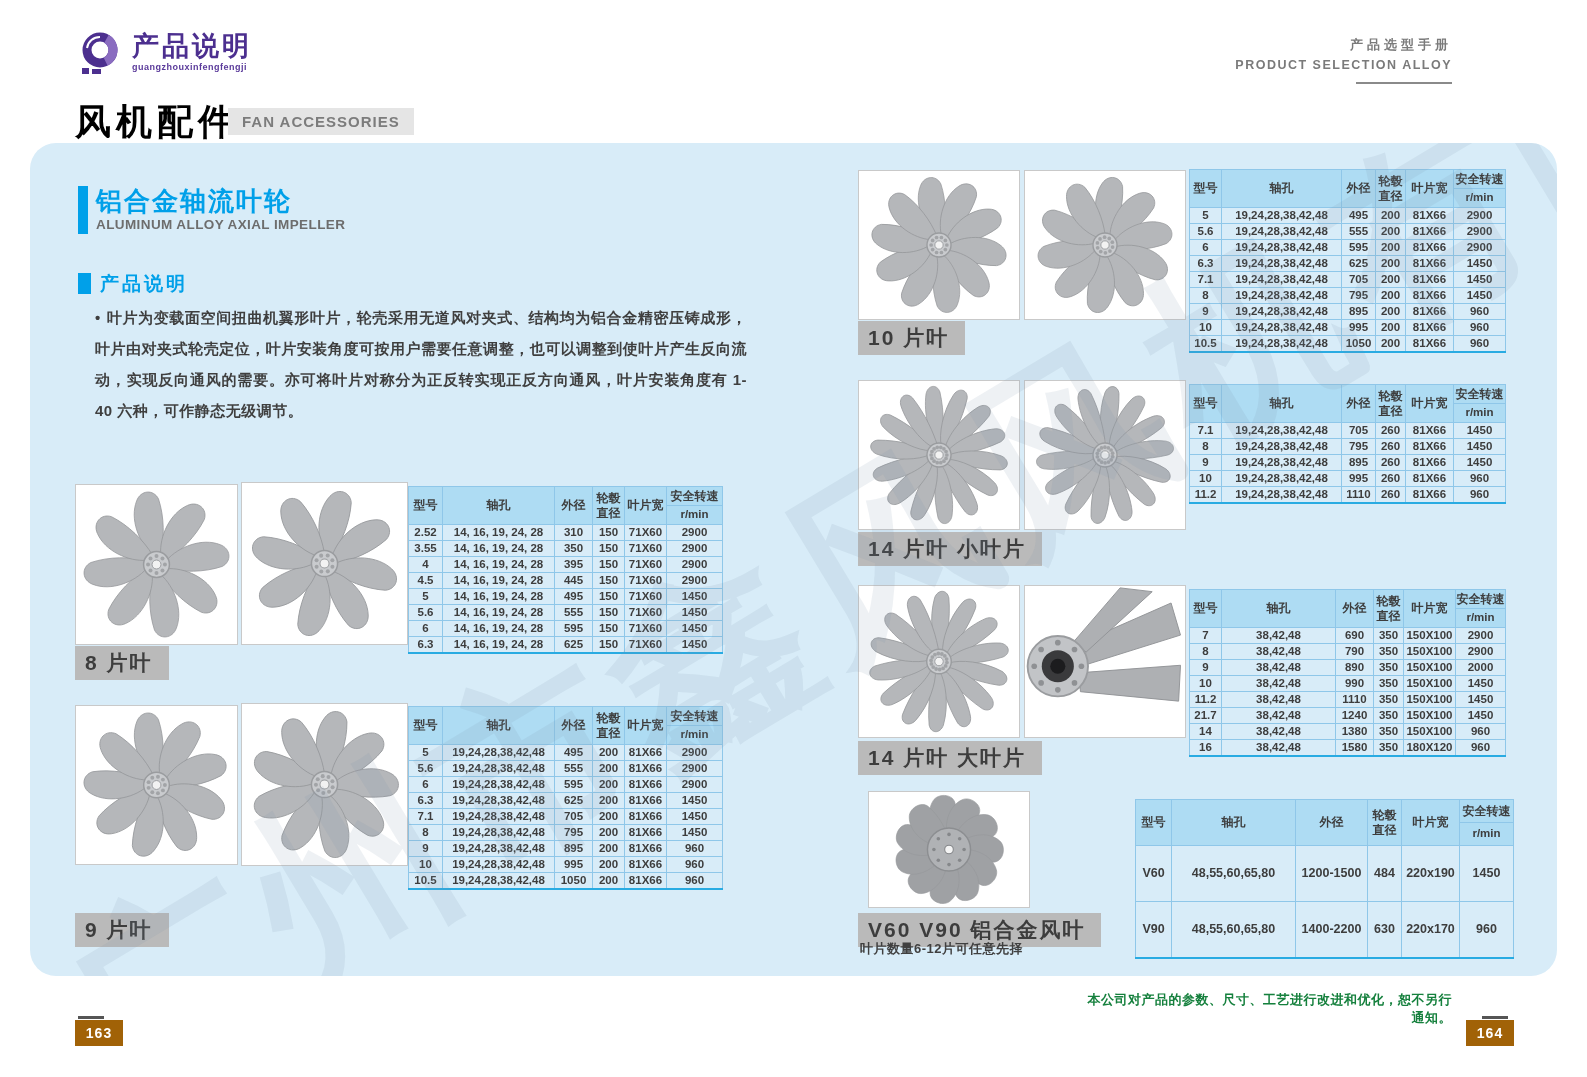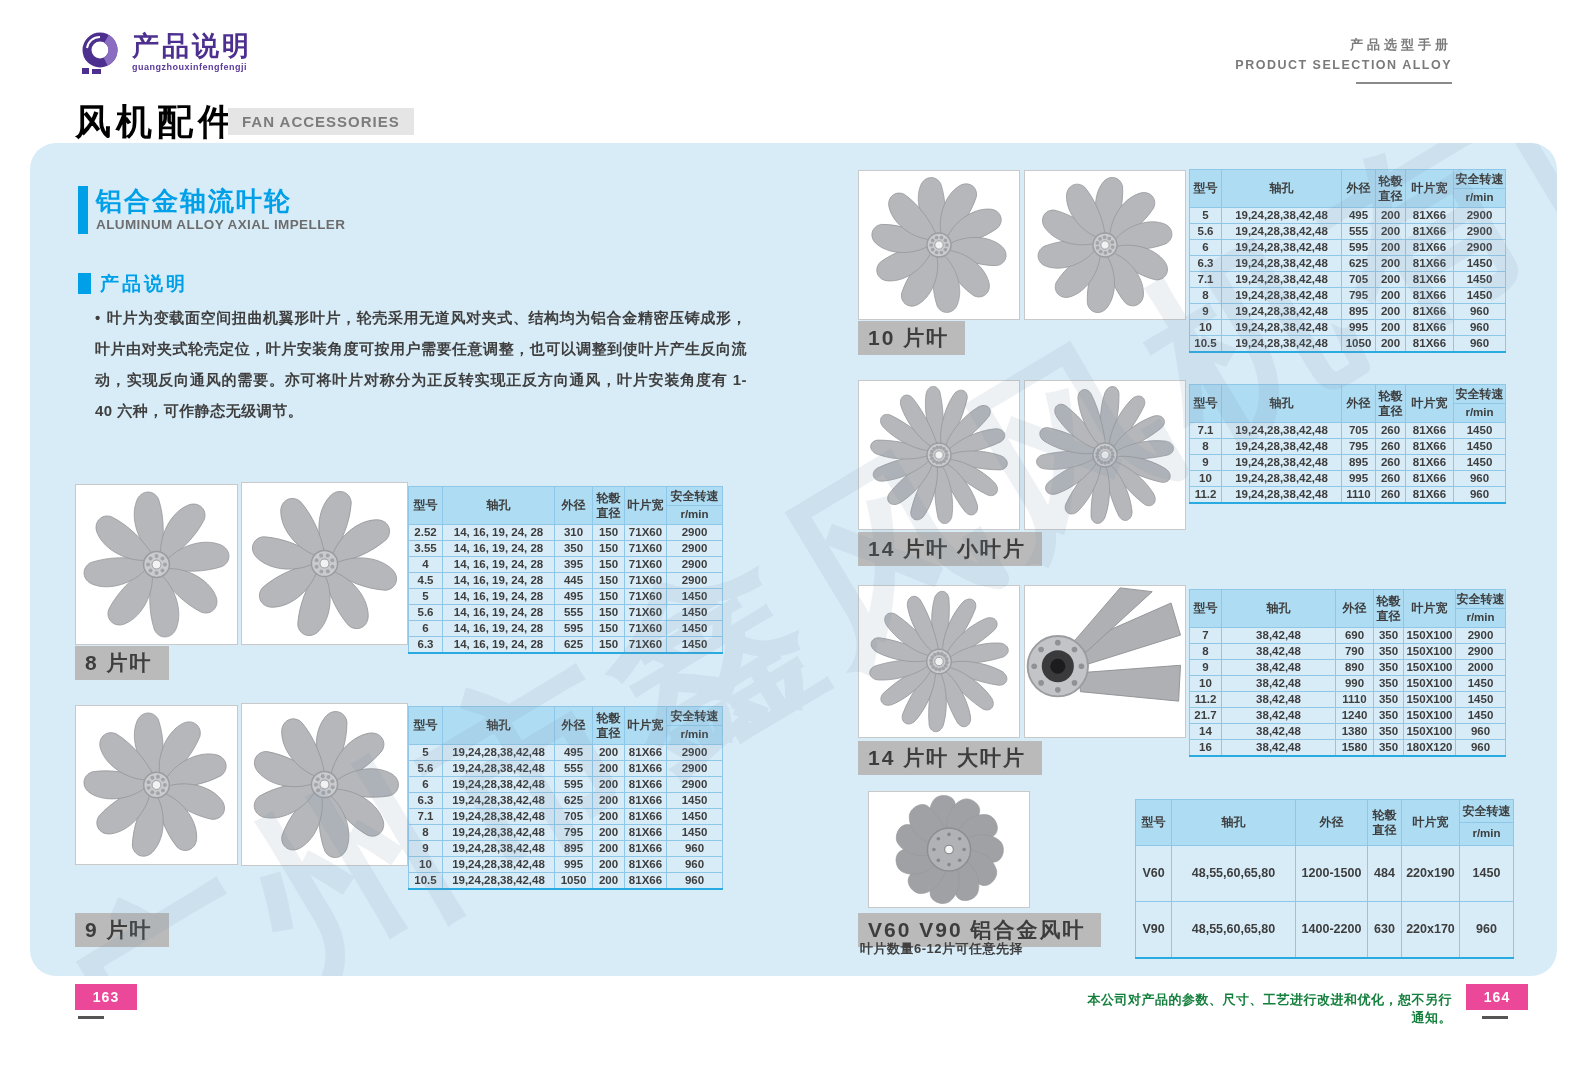--- a/index.html
+++ b/index.html
@@ -55,23 +55,23 @@
     border-bottom:2px solid #29abe2; }
   .spec th,.spec td { border:1px solid #8fc7e9; text-align:center; vertical-align:middle;
     color:#3d3d3d; overflow:hidden; white-space:nowrap; }
   .spec thead th { background:#aedcf3; font-size:12px; font-weight:bold; padding:2px 0; line-height:1.2; }
   .spec td { font-size:11.5px; font-weight:bold; height:16px; padding:0 1px; line-height:1; }
   .spec .rpm-th { font-size:11.5px; }
   table.spec-lg td { height:56px; font-size:12.5px; }
   table.spec-lg thead th { padding:4px 0; }
 
   
-  .pagenum { position:absolute; width:62px; height:26px; background:#ec4899; color:#fff;
+  .pagenum { position:absolute; width:48px; height:26px; background:#a16207; color:#fff;
     font-size:14px; font-weight:bold; display:flex; align-items:center; justify-content:center;
-    letter-spacing:1px; }
+    letter-spacing:1px;margin-top:36px; }
   .dash { position:absolute; height:3px; background:#555; }
   .notice { position:absolute; left:1080px; top:991px; width:372px; text-align:right;
     font-size:13px; font-weight:bold; color:#15803d; letter-spacing:.5px; }
 </style>
 </head>
 <body>
 
 <div class="page">
 
   <div class="logo-wrap">

